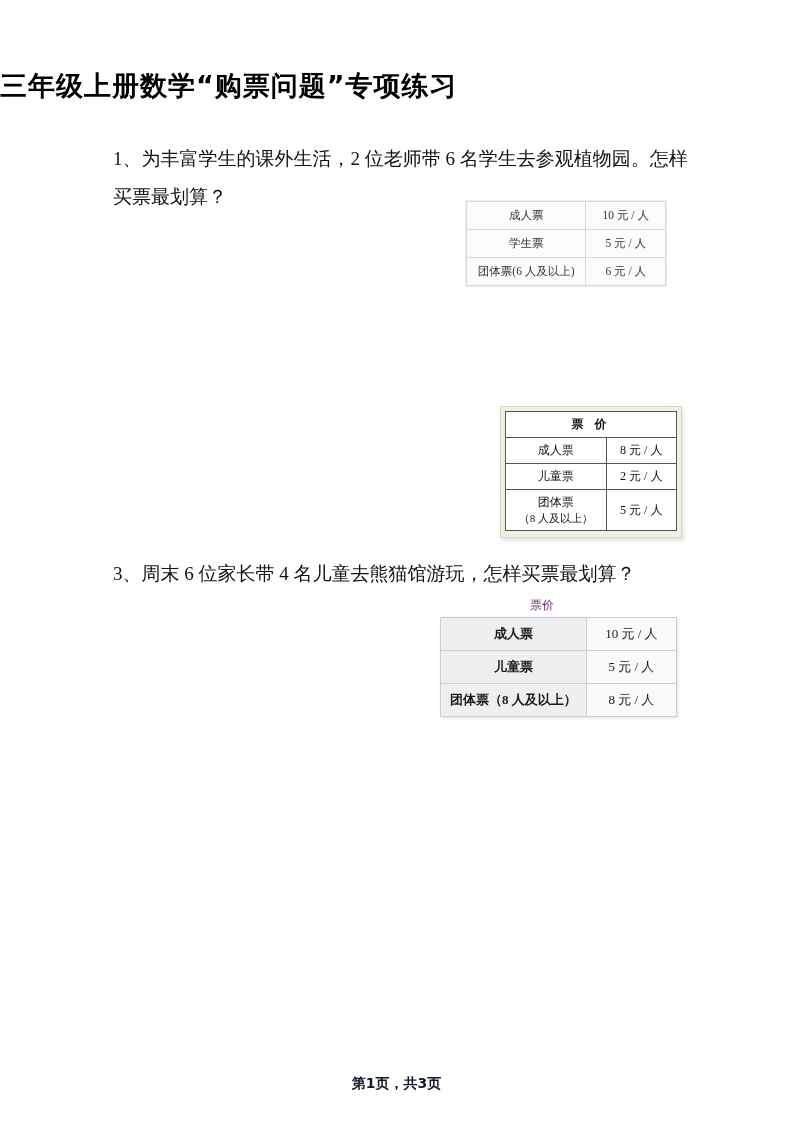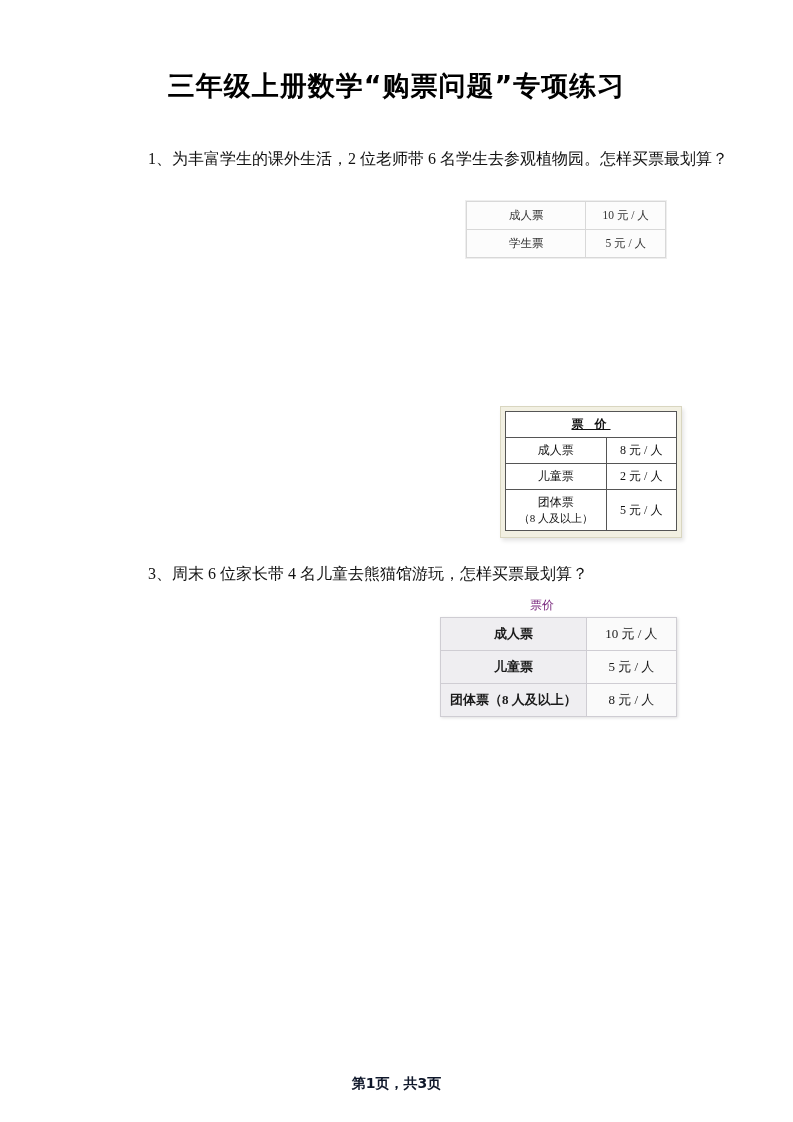--- a/index.html
+++ b/index.html
@@ -21,35 +21,34 @@
     width: 793px;
     height: 1122px;
     box-sizing: border-box;
   }
 
   .doc-title {
     position: absolute;
     left: 0;
     top: 68px;
     width: 793px;
-    text-align: center;
+    text-align: left;
     font-family: "DejaVu Sans", sans-serif;
     font-weight: bold;
     font-size: 27px;
     letter-spacing: 1px;
     color: #000;
   }
 
   .q {
     position: absolute;
-    font-size: 16px;
+    font-size: 19px;
     line-height: 38px;
     color: #111;
     font-family: "Liberation Serif", serif;
-    margin-left: 35px;
   }
   .q1 { left: 113px; top: 140px; width: 580px; }
   .q2 { left: 113px; top: 348px; width: 600px; }
   .q3 { left: 113px; top: 555px; width: 600px; }
   .q4 { left: 113px; top: 765px; width: 570px; }
 
   
   .tbl1 {
     position: absolute;
     left: 466px;
@@ -91,21 +90,20 @@
   .tbl2 td {
     border: 1px solid #555;
     text-align: center;
     padding: 4px 2px;
     color: #111;
   }
   .tbl2 td.hdr {
     font-weight: bold;
     letter-spacing: 4px;
     padding: 4px 2px;
-    text-decoration: underline;
   }
   .tbl2 td.lbl { width: 95px; }
   .tbl2 td.val { width: 65px; }
   .sub { font-size: 11px; display: block; }
 
   
   .tbl3cap {
     position: absolute;
     left: 530px;
     top: 597px;
@@ -155,20 +153,24 @@
   <table class="tbl1">
     <tbody>
         <tr>
       <td class="lbl">成人票</td>
       <td class="val">10 元 / 人</td>
     </tr>
     <tr>
       <td class="lbl">学生票</td>
       <td class="val">5 元 / 人</td>
     </tr>
+    <tr>
+      <td class="lbl">团体票(6 人及以上)</td>
+      <td class="val">6 元 / 人</td>
+    </tr>
   </tbody>
     </table>
 
 
   <div class="tbl2wrap">
     <table class="tbl2">
       <tbody>
           <tr>
         <td class="hdr" colspan="2">票 价</td>
       </tr>

